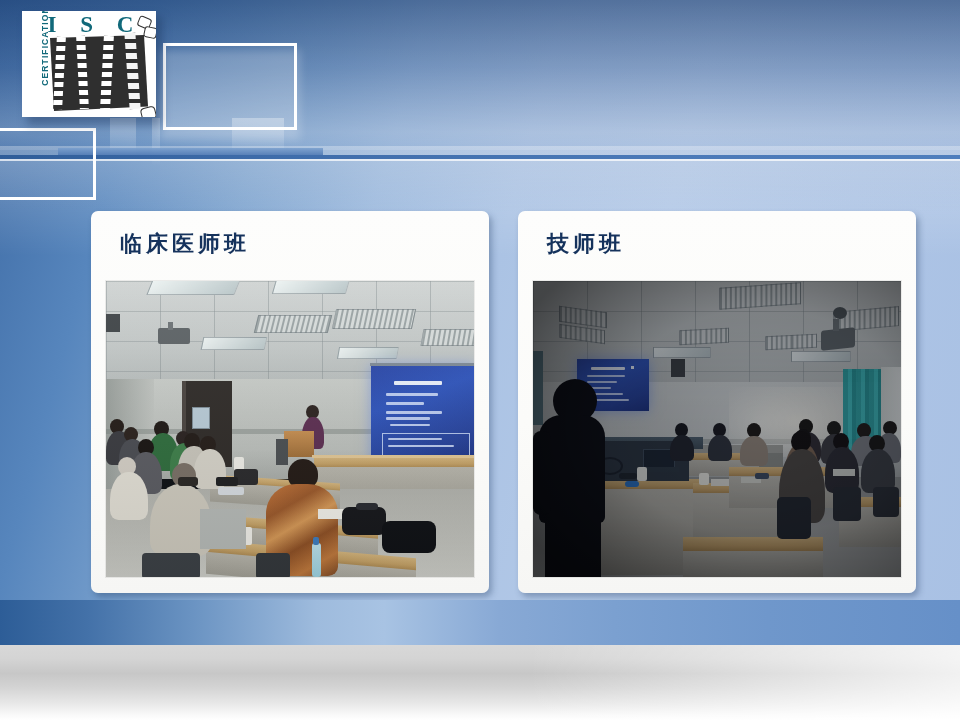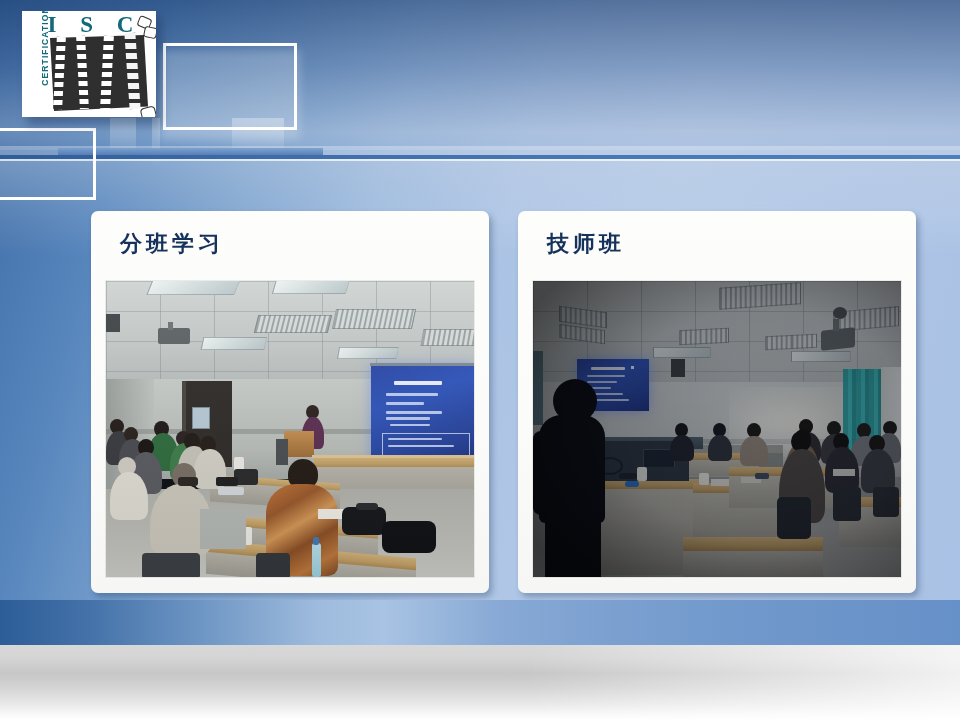--- a/index.html
+++ b/index.html
@@ -324,21 +324,21 @@
                   transform: rotate(-4deg);"></div>
 
       <div class="p" style="left:116px;top:6px;width:11px;height:9px;background:#fff;border:1.3px solid #2f2f2f;border-radius:3px;transform:rotate(22deg);"></div>
       <div class="p" style="left:122px;top:16px;width:11px;height:9px;background:#fff;border:1.3px solid #2f2f2f;border-radius:3px;transform:rotate(12deg);"></div>
       <div class="p" style="left:119px;top:96px;width:13px;height:11px;background:#fff;border:1.3px solid #2f2f2f;border-radius:4px;transform:rotate(-14deg);"></div>
     </div>
   </div>
 
 
   <div class="card" id="card-left">
-    <div class="card-title">分班学习</div>
+    <div class="card-title">临床医师班</div>
 
     <div class="photo">
       <div class="scene">
 
         <div class="p ceiling-l"></div>
         <div class="p" style="left:0;top:0;width:100%;height:40%;">
             <div class="ceil-grid"></div>
           </div>
         <div class="p ceil-light" style="left:44px;top:-4px;width:86px;height:16px;transform:skewX(-22deg);"></div>
         <div class="p ceil-light" style="left:168px;top:-2px;width:72px;height:13px;transform:skewX(-16deg);"></div>

